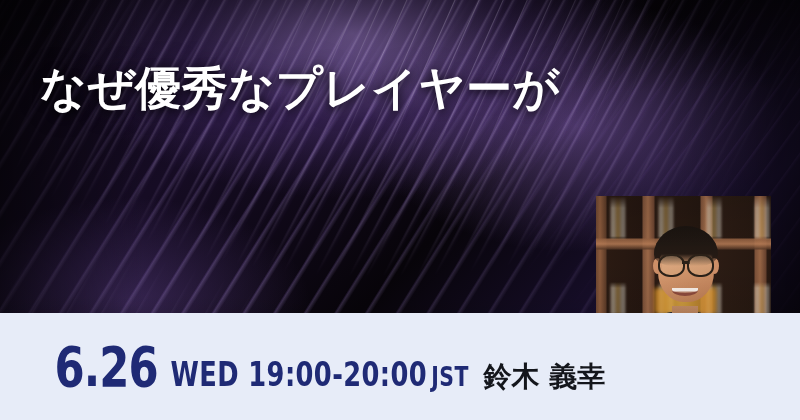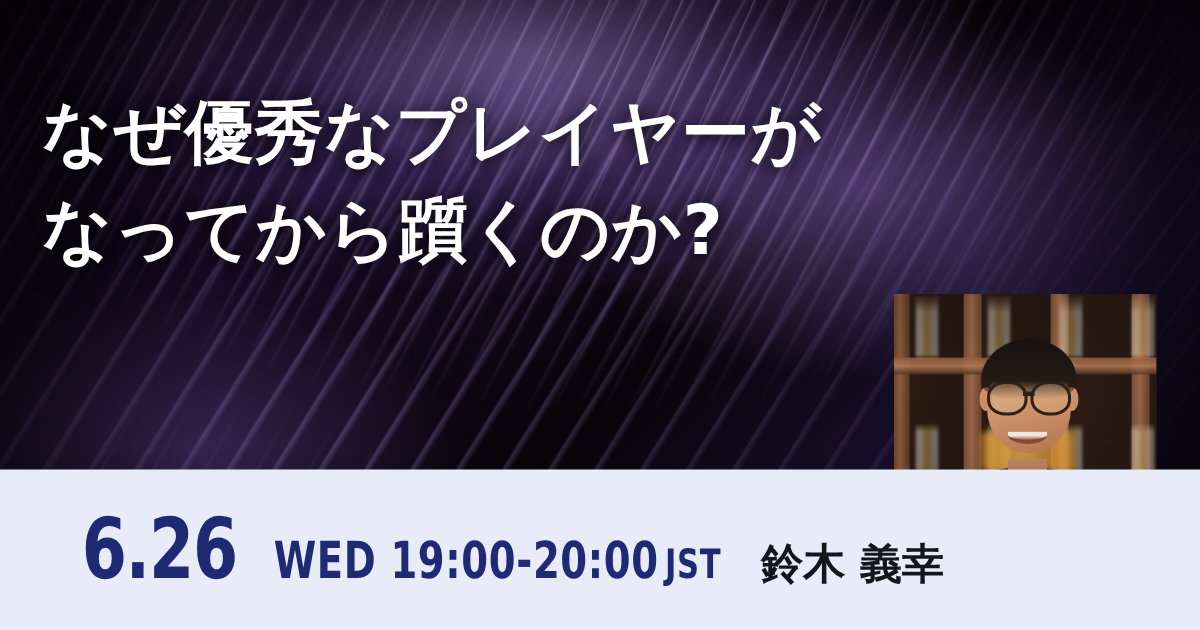--- a/index.html
+++ b/index.html
@@ -104,21 +104,21 @@
     position: absolute;
     inset: 0;
     background:
       linear-gradient(180deg, rgba(0,0,0,0.45) 0%, rgba(0,0,0,0) 22%, rgba(0,0,0,0) 70%, rgba(0,0,0,0.35) 100%),
       linear-gradient(90deg, rgba(0,0,0,0.55) 0%, rgba(0,0,0,0) 18%, rgba(0,0,0,0) 82%, rgba(0,0,0,0.5) 100%);
   }
 
   
   .headline {
     position: absolute;
-    left: 28px;
+    left: 40px;
     top: 56px;
     z-index: 6;
     color: #ffffff;
     font-family: "DejaVu Sans", "Liberation Sans", sans-serif;
     font-weight: 700;
     font-size: 46px;
     line-height: 65px;
     letter-spacing: 0.5px;
     text-shadow: 0 2px 10px rgba(0,0,0,0.75), 0 0 22px rgba(0,0,0,0.55);
     white-space: nowrap;
@@ -346,21 +346,21 @@
     height: 107px;
     background: #e7ecf8;
     z-index: 9;
     display: flex;
     align-items: center;
   }
   .infobar-inner {
     display: flex;
     align-items: baseline;
     padding-left: 46px;
-    gap: 12px;
+    gap: 0;
   }
   .date-big {
     font-family: "DejaVu Sans Condensed", "Liberation Sans Narrow", "Liberation Sans", sans-serif;
     font-weight: 700;
     font-size: 56px;
     line-height: 1;
     color: #1f2a75;
     letter-spacing: -1px;
     transform: scaleX(0.86);
     transform-origin: left baseline;
@@ -399,21 +399,20 @@
   <div class="bg"></div>
   <div class="streaks a"></div>
   <div class="streaks b"></div>
   <div class="streaks c"></div>
   <div class="streaks d"></div>
   <div class="streaks e"></div>
   <div class="vignette"></div>
 
   <div class="headline">
     <span class="line">なぜ優秀なプレイヤーが</span>
-    <span class="line">なってから躓くのか?</span>
   </div>
 
   <div class="photo">
     <div class="shelf"></div>
     <div class="shelf-rows"></div>
     <div class="books"></div>
     <div class="amber"></div>
     <div class="person">
       <div class="suit"></div>
       <div class="shoulder-hi"></div>

